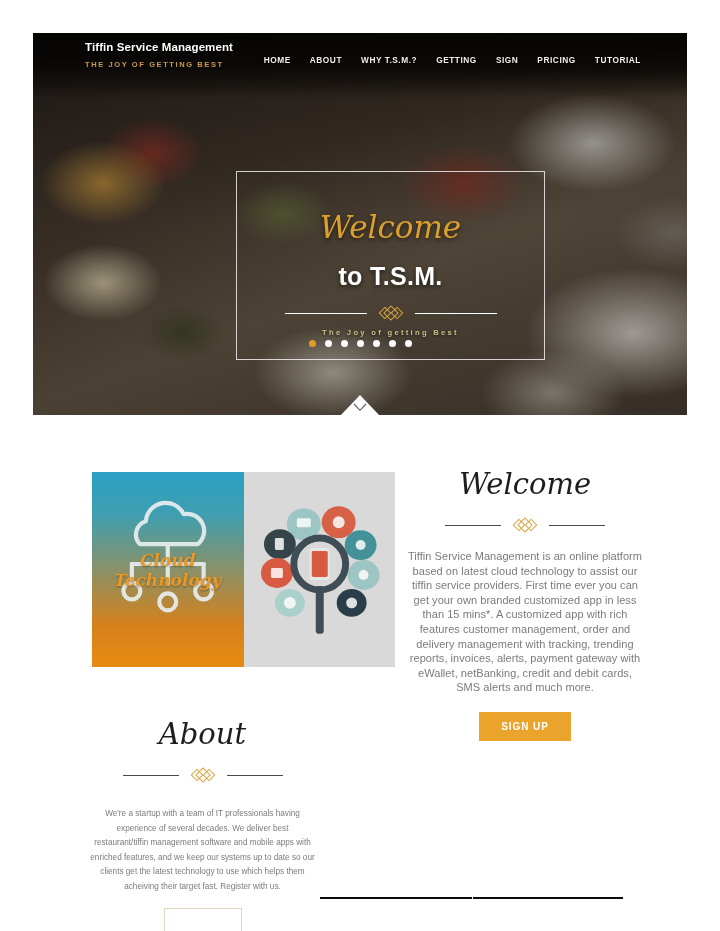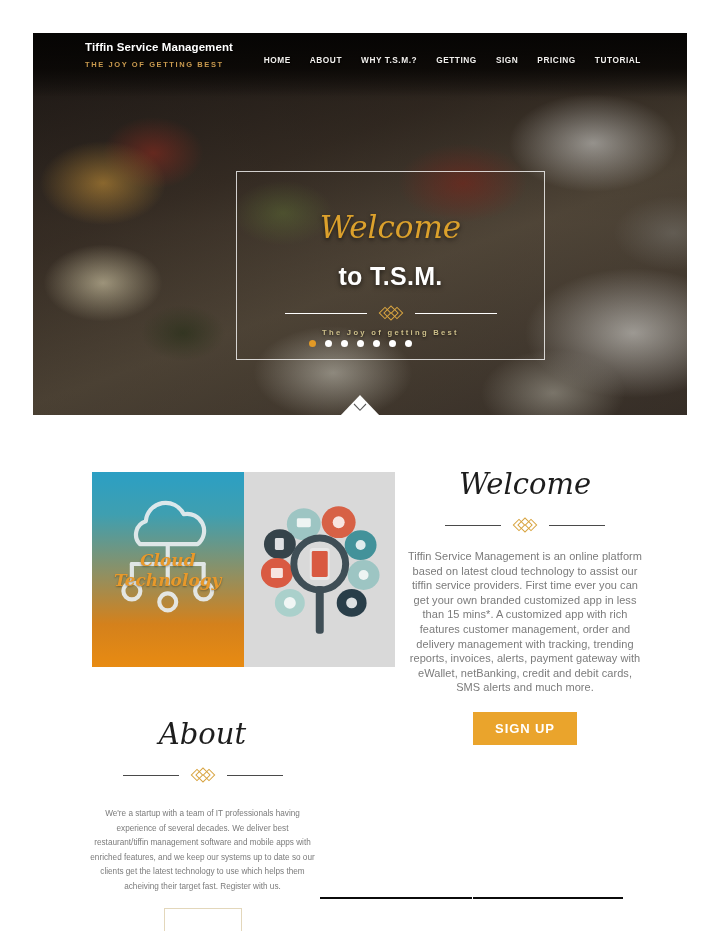--- a/index.html
+++ b/index.html
@@ -150,21 +150,21 @@
   }
   .orn-dark{ margin:18px auto 0; width:160px; }
   .orn-dark .rule{ background:#4a4a4a; }
   .body-p{
     margin-top:16px; font-size:11px; line-height:14.6px; color:#7b7b7b;
     letter-spacing:.05px;
   }
   .btn-signup{
     display:inline-block; margin-top:17px;
     background:#eaa42c; color:#ffffff; border:none;
-    font-size:13px; font-weight:bold; letter-spacing:.9px;
+    font-size:10px; font-weight:bold; letter-spacing:.9px;
     padding:9px 22px; cursor:pointer;
   }
 
   
   .sec-about{ position:absolute; left:90px; top:720px; width:225px; text-align:center; }
   .about-p{
     margin-top:24px; font-size:8.2px; line-height:14.6px; color:#7b7b7b;
   }
   .btn-ghost{
     display:block; margin:13px auto 0; width:78px; height:24px;

